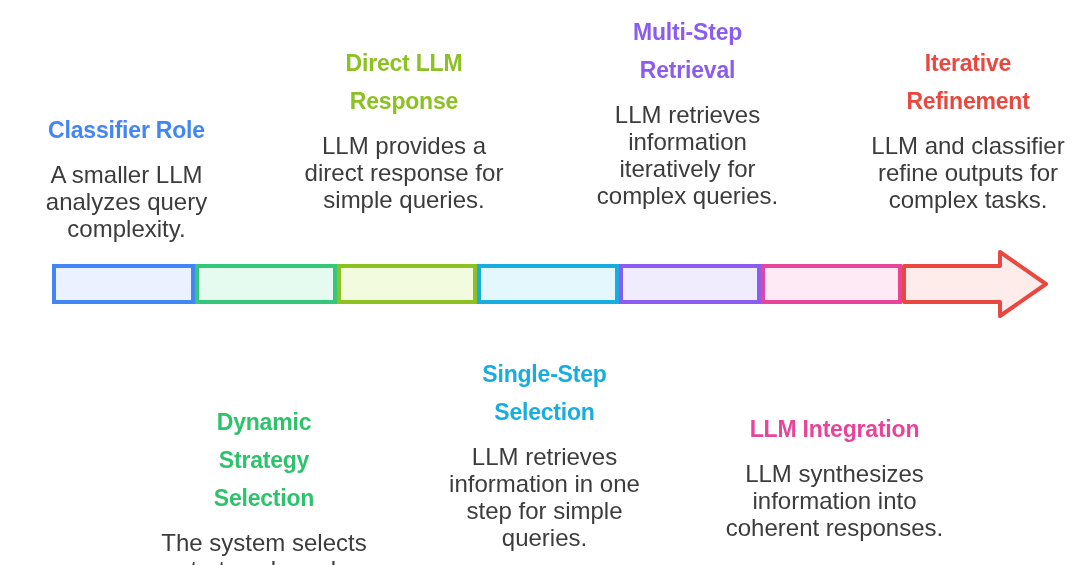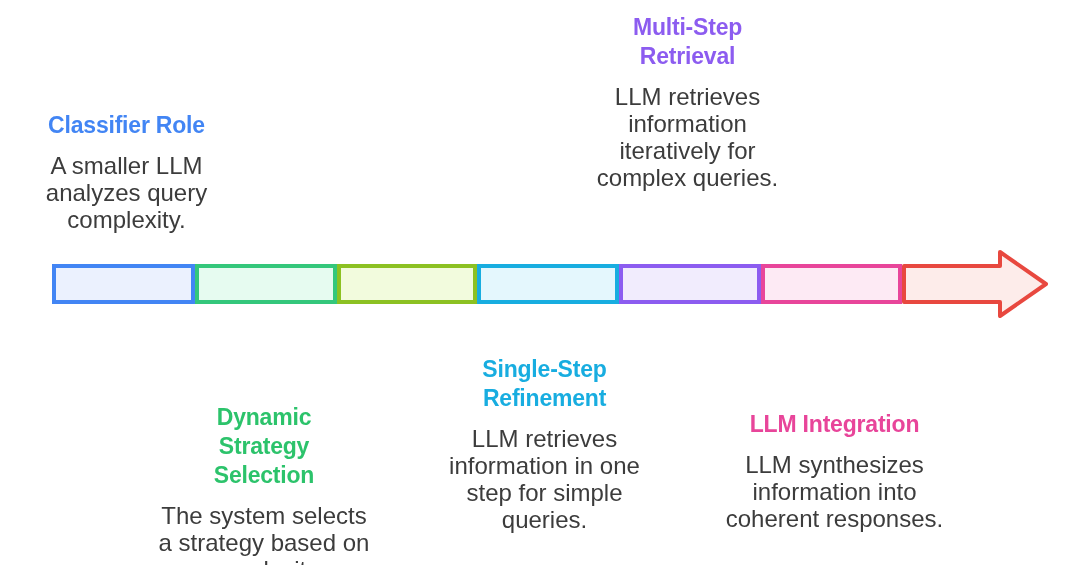--- a/index.html
+++ b/index.html
@@ -23,21 +23,21 @@
 
   
   .label-block {
     position: absolute;
     text-align: center;
     box-sizing: border-box;
   }
   .label-title {
     font-weight: bold;
     font-size: 23px;
-    line-height: 29px;
+    line-height: 38px;
     letter-spacing: -0.2px;
     margin: 0 0 12px 0;
     white-space: pre-line;
   }
   .label-desc {
     font-size: 24px;
     line-height: 27px;
     color: #3C3C3C;
     margin: 0;
     white-space: pre-line;
@@ -62,30 +62,44 @@
 
 <div id="canvas">
 
   <div class="label-block" style="left:14px; top:74px; width:225px;">
     <div class="label-title" style="color:#4285F4;margin-top:37px;">Classifier Role</div>
     <div class="label-desc">A smaller LLM
 analyzes query
 complexity.</div>
   </div>
 
+  <div class="label-block" style="left:293px; top:44px; width:222px;">
+    <div class="label-title" style="color:#8CC122;">Direct LLM
+Response</div>
+    <div class="label-desc">LLM provides a
+direct response for
+simple queries.</div>
+  </div>
 
   <div class="label-block" style="left:585px; top:13px; width:205px;">
     <div class="label-title" style="color:#8C5CF0;">Multi-Step
 Retrieval</div>
     <div class="label-desc">LLM retrieves
 information
 iteratively for
 complex queries.</div>
   </div>
 
+  <div class="label-block" style="left:862px; top:44px; width:212px;">
+    <div class="label-title" style="color:#E8483F;">Iterative
+Refinement</div>
+    <div class="label-desc">LLM and classifier
+refine outputs for
+complex tasks.</div>
+  </div>
 
   <svg id="arrow-bar" viewBox="0 0 1080 565" width="1080" height="565" xmlns="http://www.w3.org/2000/svg">
 
     <rect class="seg" x="54" y="266" width="139" height="36" fill="#EBF1FE" stroke="#4285F4" stroke-width="4"></rect>
 
     <rect class="seg" x="197" y="266" width="138" height="36" fill="#E6FBF0" stroke="#34C77B" stroke-width="4"></rect>
 
     <rect class="seg" x="339" y="266" width="136" height="36" fill="#F2FBDD" stroke="#8CC122" stroke-width="4"></rect>
 
     <rect class="seg" x="479" y="266" width="138" height="36" fill="#E4F7FD" stroke="#18ADE0" stroke-width="4"></rect>
@@ -101,21 +115,21 @@
     <div class="label-title" style="color:#2CC36B;">Dynamic
 Strategy
 Selection</div>
     <div class="label-desc">The system selects
 a strategy based on
 complexity.</div>
   </div>
 
   <div class="label-block" style="left:438px; top:355px; width:213px;">
     <div class="label-title" style="color:#18ADE0;">Single-Step
-Refinement</div>
+Selection</div>
     <div class="label-desc">LLM retrieves
 information in one
 step for simple
 queries.</div>
   </div>
 
   <div class="label-block" style="left:713px; top:410px; width:243px;">
     <div class="label-title" style="color:#E8459A;">LLM Integration</div>
     <div class="label-desc">LLM synthesizes
 information into

